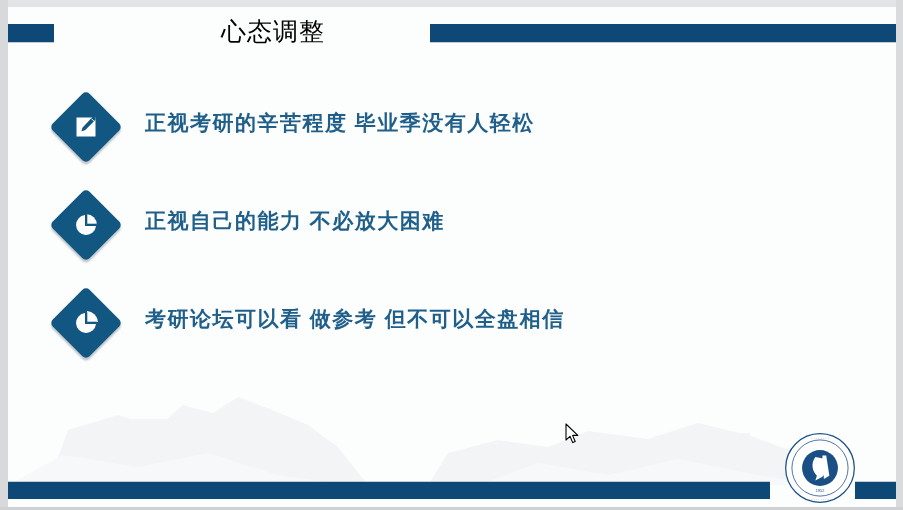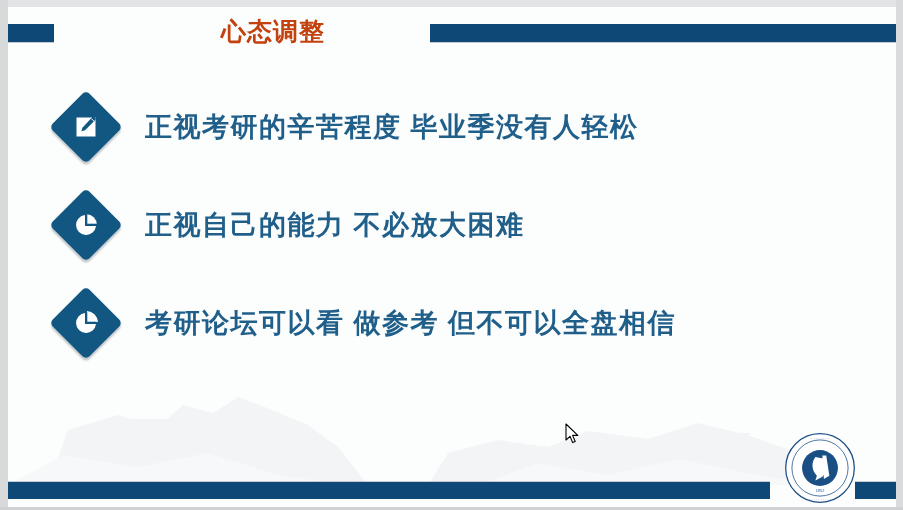--- a/index.html
+++ b/index.html
@@ -69,22 +69,22 @@
     height: 18px;
     background: #0d4876;
     box-shadow: 0 1px 0 rgba(150,160,170,0.55);
   }
   .slide-title {
     position: absolute;
     left: 120px;
     top: 8px;
     width: 290px;
     font-size: 25px;
-    font-weight: bold;
-    color: #c2410c;
+    font-weight: normal;
+    color: #000000;
     letter-spacing: 1px;
     white-space: nowrap;
     text-align: center;
   }
 
   
   .bullets {
     position: absolute;
     left: 0;
     top: 88px;
@@ -113,21 +113,21 @@
     height: 52px;
     display: flex;
     align-items: center;
     justify-content: center;
     pointer-events: none;
   }
   .bullet-text {
     position: absolute;
     left: 137px;
     top: 14px;
-    font-size: 27px;
+    font-size: 21px;
     font-weight: bold;
     color: #1f5f8a;
     letter-spacing: 1.5px;
     white-space: nowrap;
   }
 
   
   .footer-bar-long {
     position: absolute;
     left: 0px;

